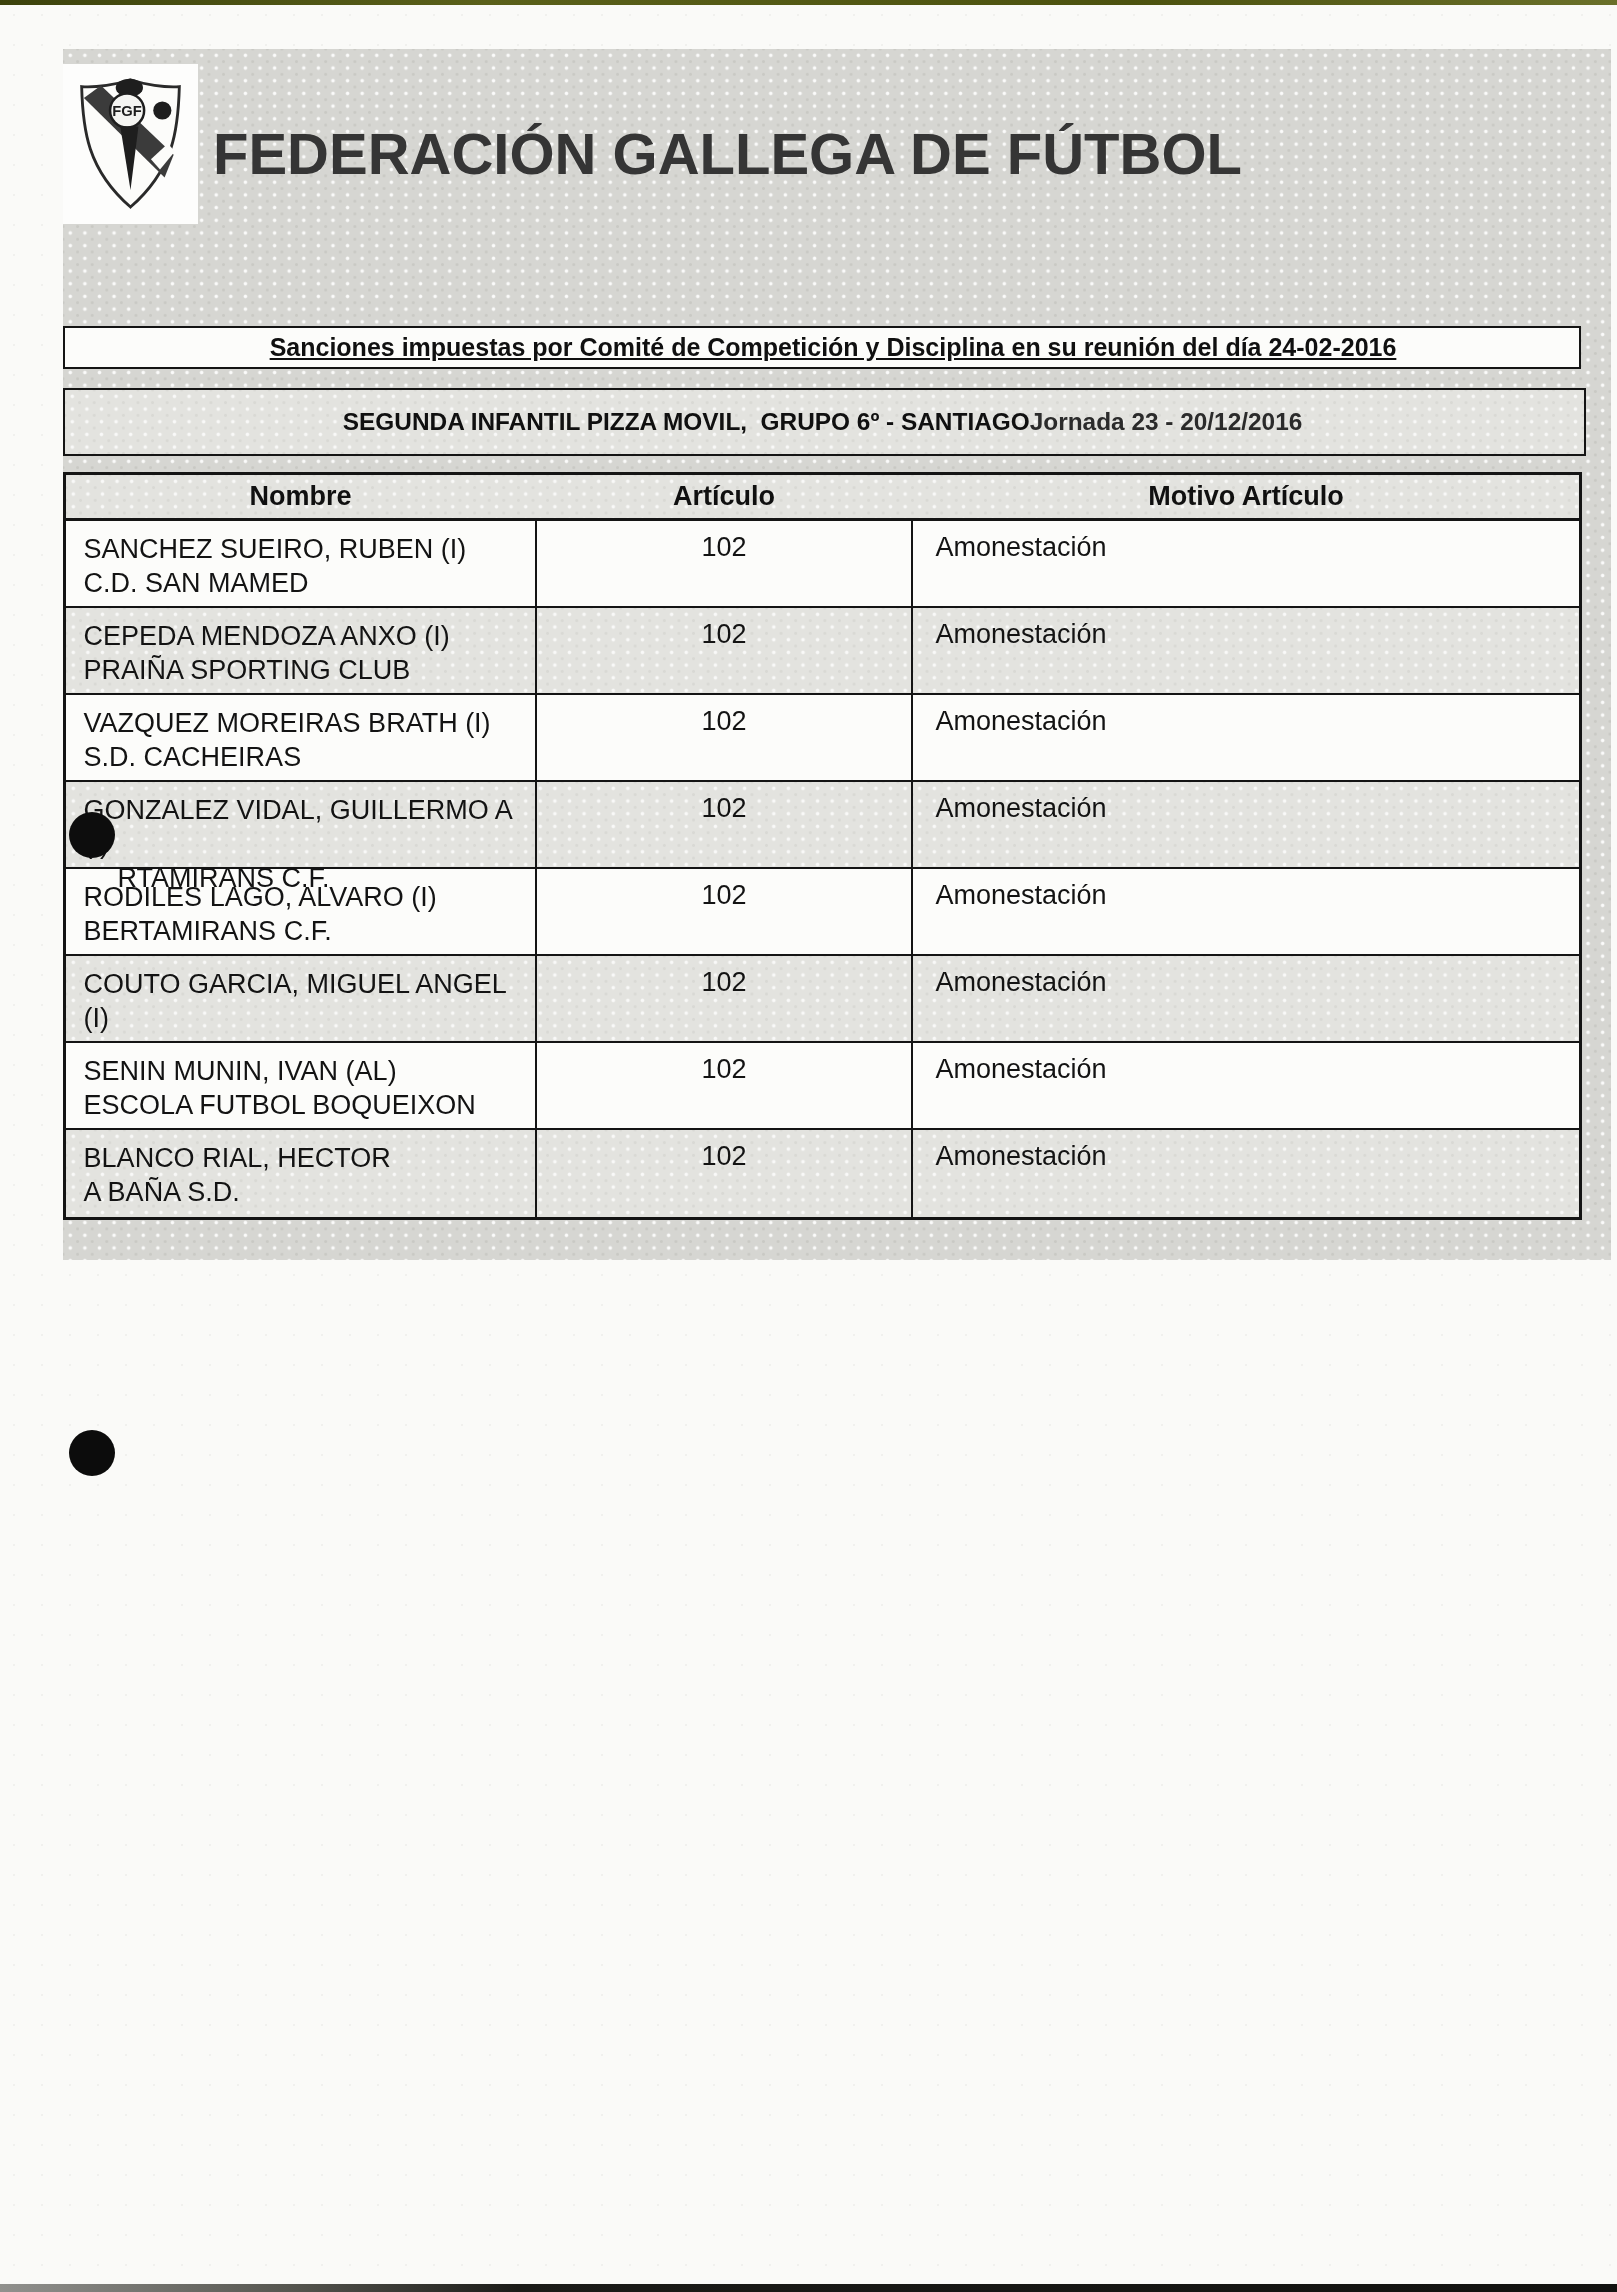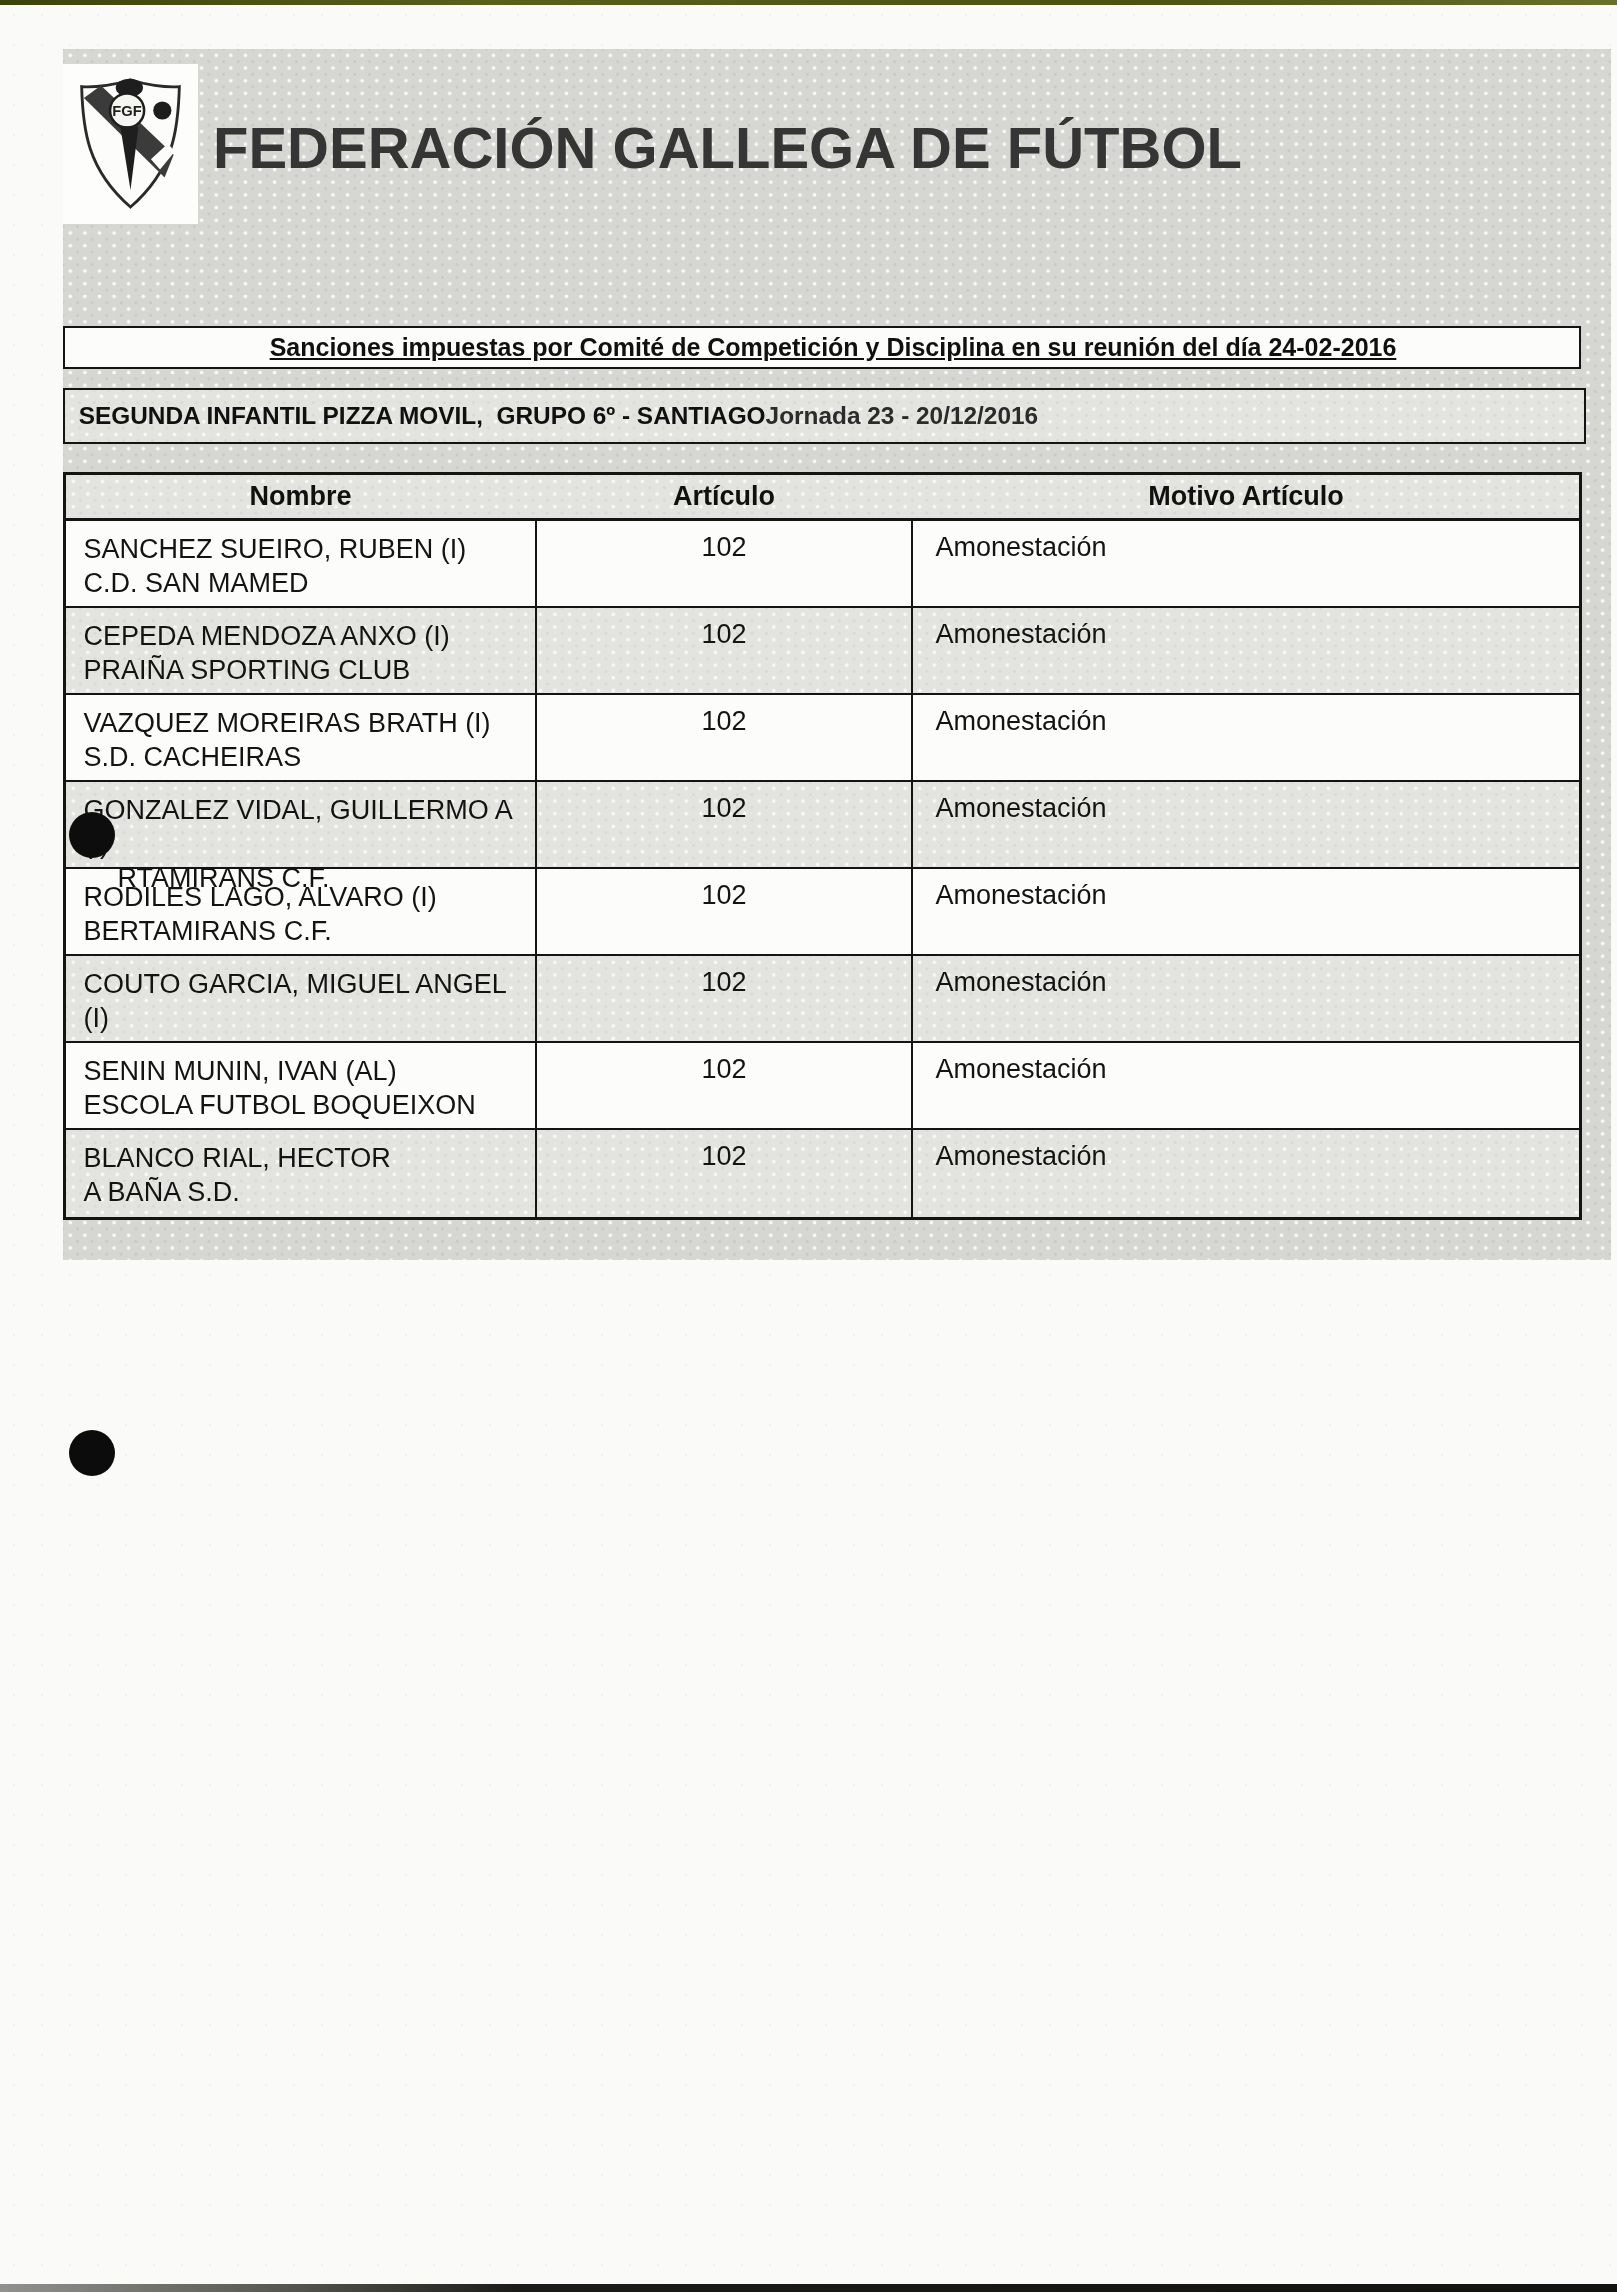--- a/index.html
+++ b/index.html
@@ -44,39 +44,39 @@
   .backdrop{
     position:absolute;left:63px;top:49px;width:1548px;height:1211px;
   }
   
   .logo-box{
     position:absolute;left:63px;top:64px;width:135px;height:160px;
     background:#fdfdfc;display:flex;align-items:center;justify-content:center;
   }
   .logo-box svg{width:115px;height:142px;}
   .band-title{
-    position:absolute;left:213px;top:119px;
+    position:absolute;left:213px;top:125px;
     font-size:58px;font-weight:bold;letter-spacing:0px;color:#353535;
     white-space:nowrap;line-height:58px;
   }
   
   .title-box{
     position:absolute;left:63px;top:326px;width:1518px;height:43px;
     box-sizing:border-box;border:2.9px solid #141414;background:#fcfcfa;
     display:flex;align-items:center;justify-content:center;padding-left:22px;
   }
   .title-box .t{
     font-size:25px;font-weight:bold;text-decoration:underline;color:#101010;
     white-space:pre;
   }
   
   .competition-box{
-    position:absolute;left:63px;top:388px;width:1523px;height:56px;
+    position:absolute;left:63px;top:388px;width:1523px;height:68px;
     box-sizing:border-box;border:2.9px solid #141414;
-    display:flex;align-items:center;justify-content:flex-start;
+    display:flex;align-items:center;justify-content:center;
     padding:0 17.6px 0 13.7px;
   }
   .competition-box .c-left{font-size:24.4px;font-weight:bold;color:#101010;white-space:pre;}
   .competition-box .c-right{font-size:24.4px;font-weight:bold;color:#2b2b2b;white-space:pre;}
   
   .sanctions-table{
     position:absolute;left:63px;top:472px;width:1519px;
     box-sizing:border-box;border:3.9px solid #141414;
     background:#fcfcfa;
   }

